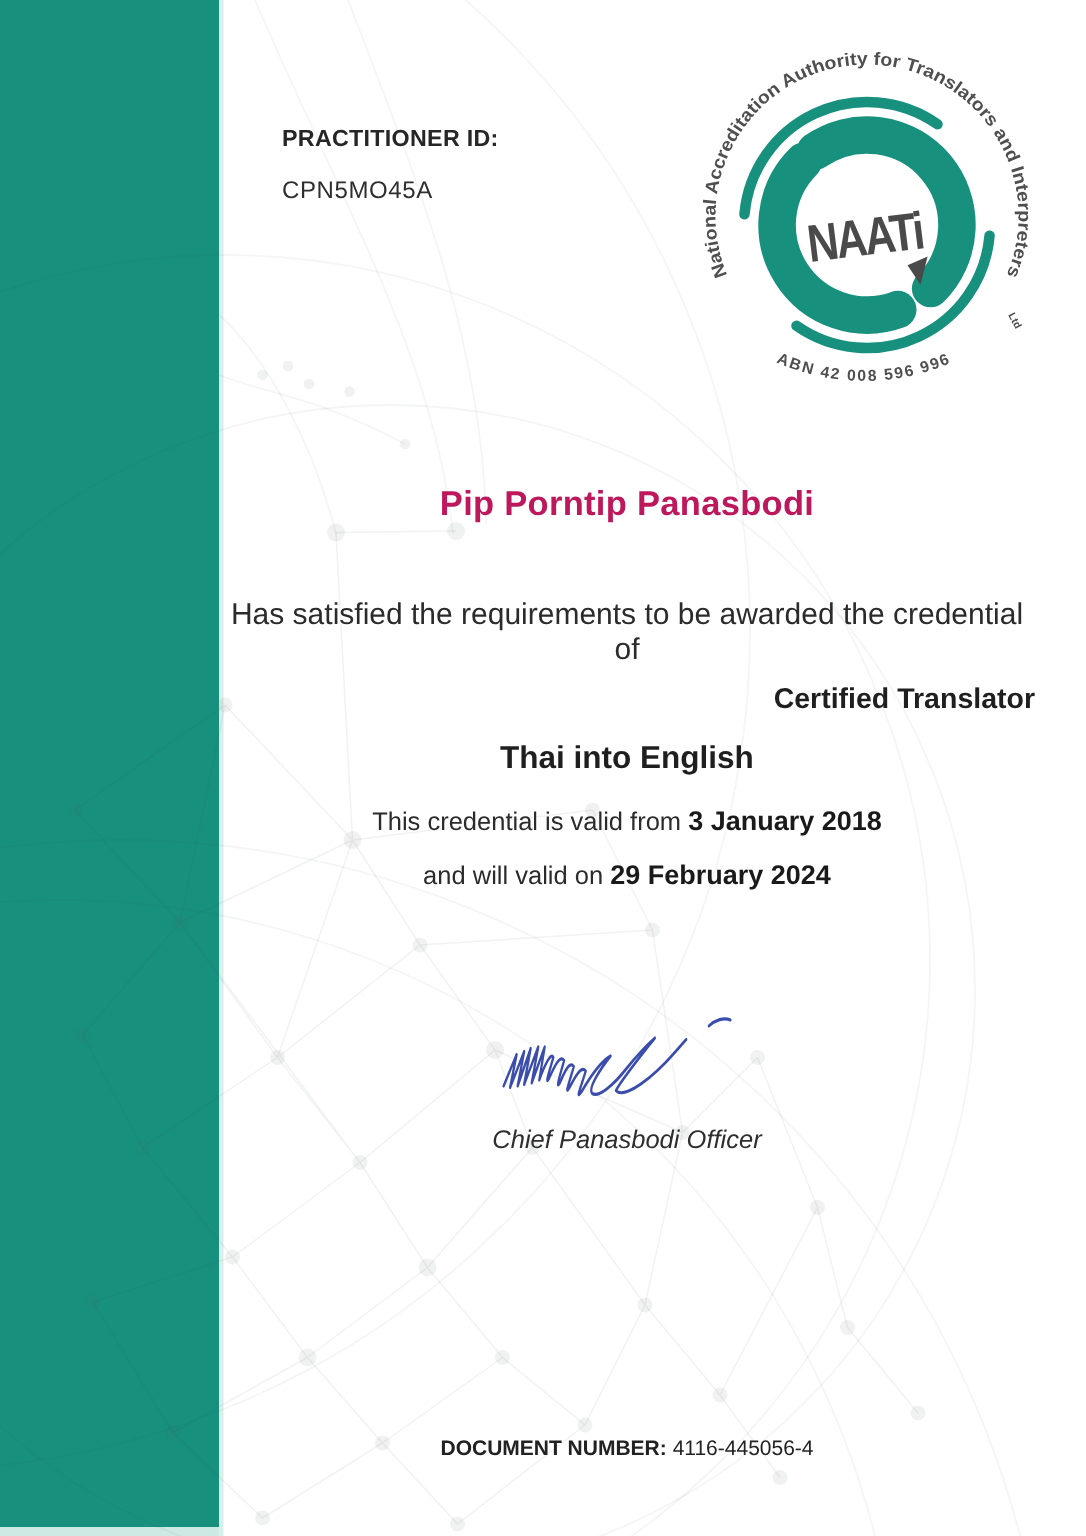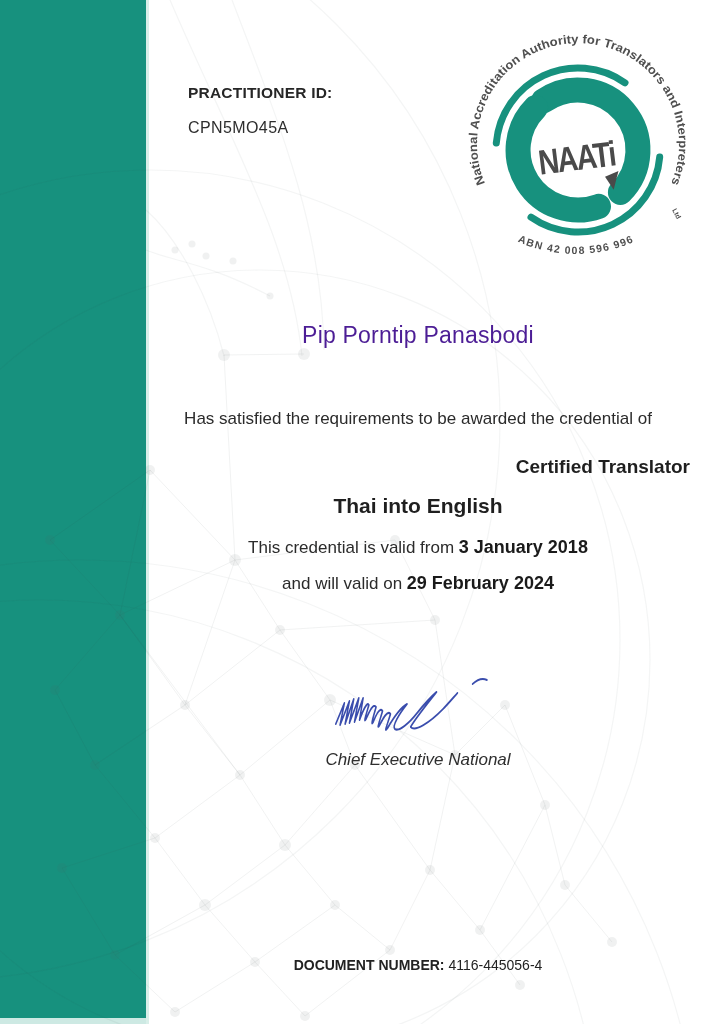--- a/index.html
+++ b/index.html
@@ -17,22 +17,22 @@
   .bar-edge{position:absolute;left:146px;top:0;width:3px;height:1024px;background:#d9efe9;}
   .bar-bottom{position:absolute;left:0;top:1018px;width:146px;height:6px;background:#cde9e3;}
 
   .practitioner{position:absolute;left:188px;top:84px;}
   .practitioner .label{font-size:15.5px;font-weight:bold;letter-spacing:.2px;}
   .practitioner .value{font-size:16px;margin-top:17px;letter-spacing:.4px;color:#2e2e2e;}
 
   .logo{position:absolute;left:448px;top:12px;}
 
   .centered{position:absolute;left:146px;width:544px;text-align:center;}
-  .name{top:322px;font-size:23px;font-weight:normal;color:#4c1d95;letter-spacing:.2px;}
-  .statement{top:409px;font-size:17px;color:#2b2b2b;}
+  .name{top:322px;font-size:23px;font-weight:bold;color:#be185d;letter-spacing:.2px;}
+  .statement{top:399px;font-size:20px;color:#2b2b2b;}
   .cred-title{top:456px;font-size:19px;font-weight:bold;color:#1f1f1f;text-align:right;}
   .cred-lang{top:494px;font-size:21px;font-weight:bold;color:#1f1f1f;}
   .valid-line{font-size:17px;color:#2b2b2b;}
   .valid-from{top:537px;}
   .expire{top:573px;}
   .valid-line strong{font-size:18px;color:#1a1a1a;}
   .sig-svg{position:absolute;left:330px;top:666px;}
   .ceo{top:750px;font-size:17px;font-style:italic;color:#2e2e2e;}
   .docnum{top:957px;font-size:14px;color:#222;}
   .docnum .lbl{font-weight:bold;margin-top:40px;}
@@ -169,20 +169,20 @@
       <path d="M8,58 L20,37 L14,59 L27,35 L21,58 L33,33 L27,57 L40,32 L34,56 L46,32 L41,54
                C46,44 52,35 54,39 C50,49 46,58 50,53 C55,45 60,37 64,41 C60,51 56,61 60,56
                C64,49 69,41 73,45 C69,55 64,65 69,59 C74,52 80,44 84,48 C80,58 74,68 80,62
                C88,52 97,42 107,38 C96,48 86,60 90,63 C96,66 110,57 121,47
                C130,39 140,31 148,26 C136,37 118,53 112,61 C118,66 138,57 157,43
                C165,37 172,31 177,27" stroke="#3A4DAD"></path>
       <path d="M198,18 C204,14 212,12 218,14" stroke="#3A4DAD"></path>
     </g>
   </svg>
 
-  <div class="centered ceo">Chief Executive National</div>
+  <div class="centered ceo">Chief Panasbodi Officer</div>
 
   <div class="centered docnum">
     <span class="lbl">DOCUMENT NUMBER:</span>
     <span>4116-445056-4</span>
   </div>
 
 </div>
 
 </body></html>

